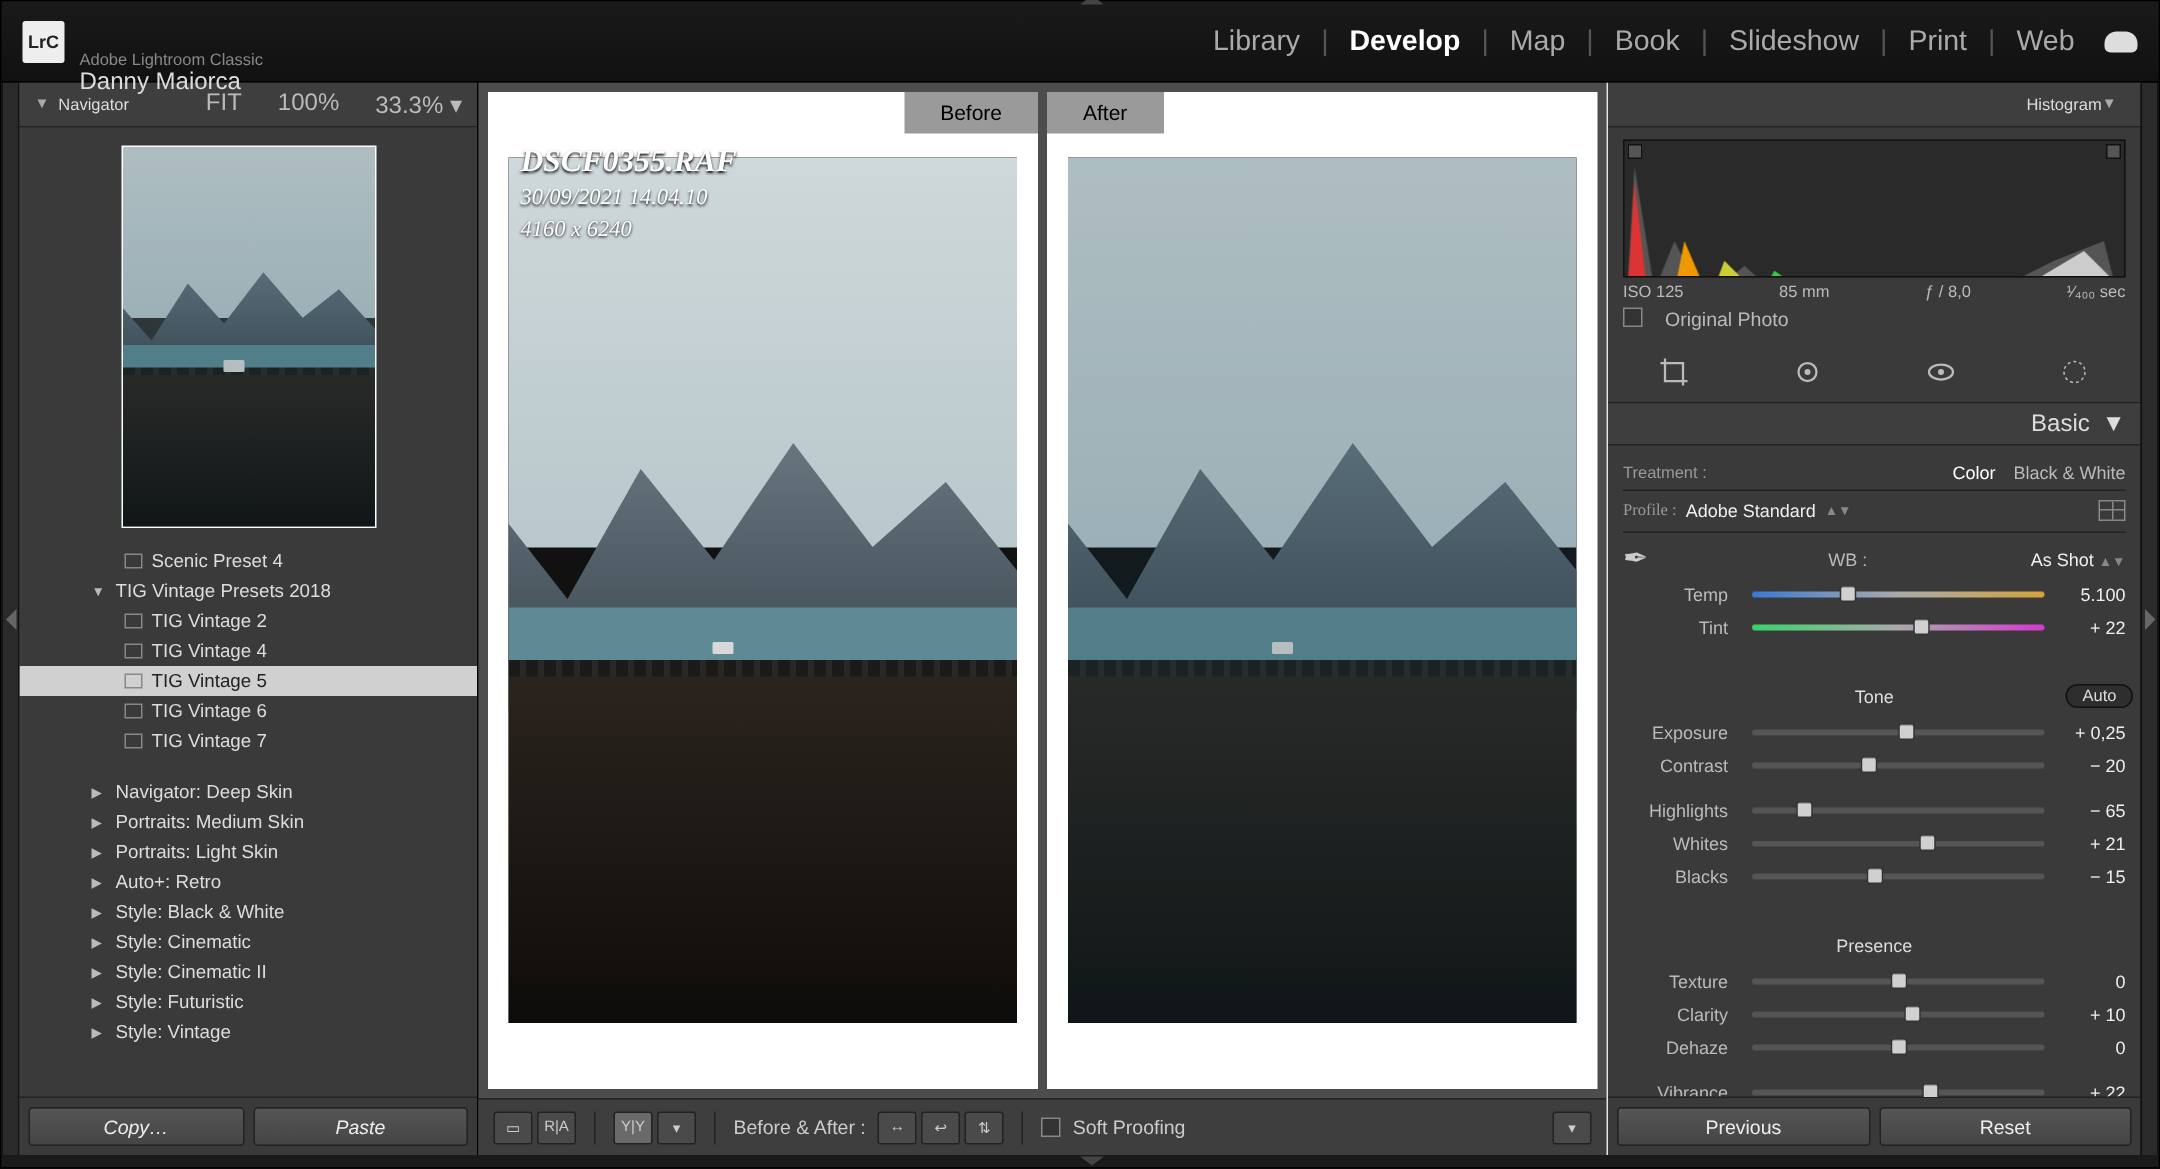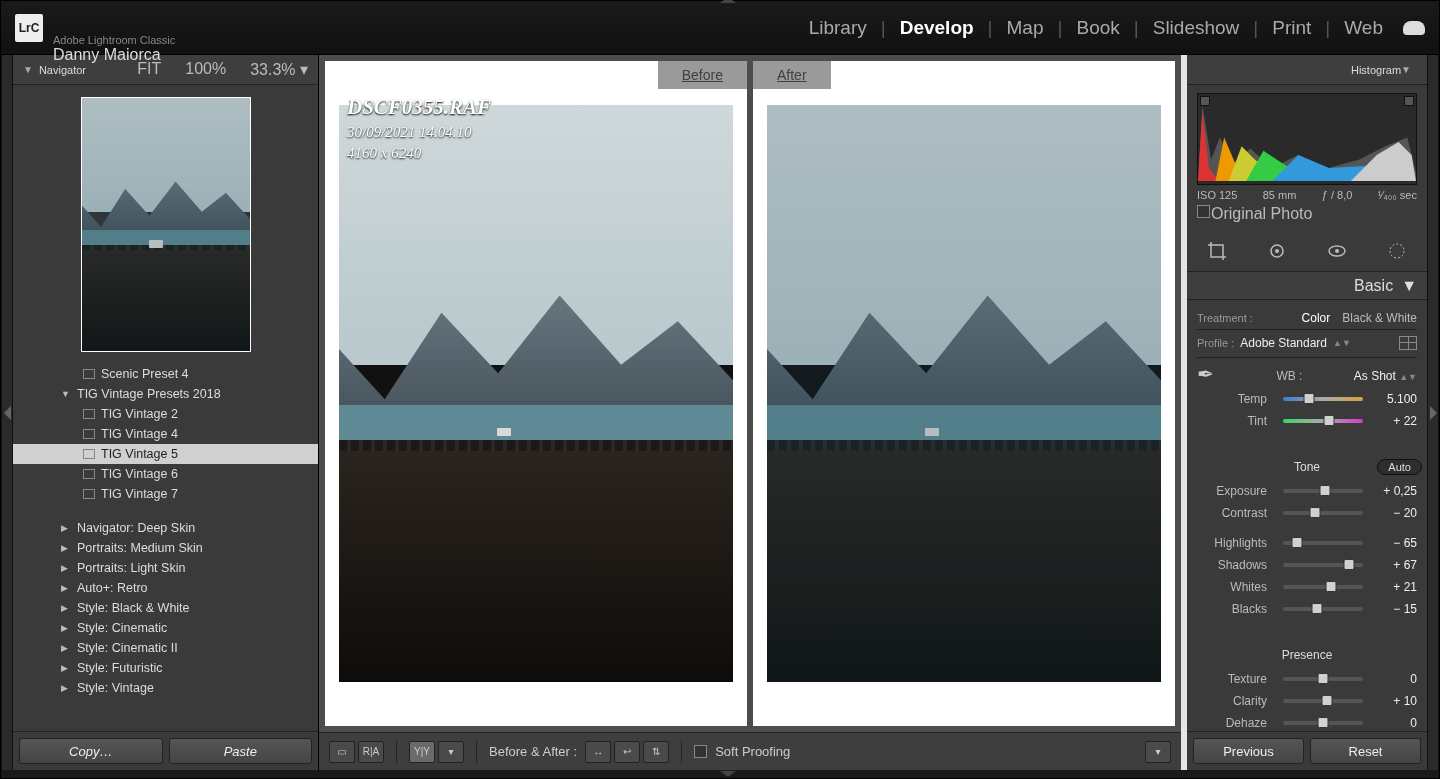--- a/index.html
+++ b/index.html
@@ -15,21 +15,21 @@
   .brand-text span{color:#ddd;font-size:16px;}
   .modules{display:flex;align-items:center;gap:14px;font-size:19px;}
   .modules span{color:#aaa;cursor:pointer;}
   .modules span.active{color:#fff;font-weight:600;}
   .modules .sep{color:#555;}
   .cloud{width:22px;height:14px;background:#ddd;border-radius:8px 8px 4px 4px;margin-left:6px;}
   
   .main{flex:1;display:flex;min-height:0;}
   .panel{background:#3a3a3a;display:flex;flex-direction:column;}
   .panel.left{width:306px;border-right:1px solid #000;}
-  .panel.right{width:246px;border-left:6px solid #e5e5e5;}
+  .panel.right{width:356px;border-left:1px solid #e5e5e5;}
   .panel-head{height:30px;display:flex;align-items:center;padding:0 10px;background:#3e3e3e;border-bottom:1px solid #222;}
   .panel-head.right{justify-content:flex-end;}
   .panel-head .tri{font-size:10px;color:#aaa;margin-right:6px;}
   .panel-head .title{color:#ddd;font-size:11px;flex:1;}
   .panel-head .opts{font-size:16px;color:#bbb;display:flex;gap:24px;}
   
   .nav-preview{padding:12px;display:flex;justify-content:center;background:#3a3a3a;}
   .thumb{width:170px;height:255px;border:1px solid #fff;background:#333;position:relative;overflow:hidden;}
   
   .scene{position:absolute;inset:0;}
@@ -50,21 +50,21 @@
   .presets .row.indent2{padding-left:70px;}
   .presets .row.group .arrow{color:#bbb;}
   
   .btnbar{display:flex;gap:6px;padding:6px;background:#3a3a3a;border-top:1px solid #222;}
   .btn{flex:1;height:26px;background:linear-gradient(#555,#454545);border:1px solid #222;color:#eee;display:flex;align-items:center;justify-content:center;font-size:13px;border-radius:3px;cursor:pointer;font-style:italic;}
   .btn.normal{font-style:normal;}
   
   .center{flex:1;display:flex;flex-direction:column;min-width:0;background:#4d4d4d;}
   .viewer{flex:1;display:flex;gap:6px;padding:6px;min-height:0;}
   .pane{flex:1;background:#fff;position:relative;overflow:hidden;}
-  .pane .tag{position:absolute;top:0;right:0;background:#9a9a9a;color:#404040;padding:6px 24px;font-size:14px;z-index:3;text-decoration:underline;}
+  .pane .tag{position:absolute;top:0;right:0;background:#9a9a9a;color:#000000;padding:6px 24px;font-size:14px;z-index:3;}
   .pane.after .tag{left:0;right:auto;}
   .photo{position:absolute;top:44px;left:14px;right:14px;bottom:44px;background:#111;overflow:hidden;}
   .overlay{position:absolute;top:34px;left:22px;z-index:4;color:#fff;text-shadow:0 1px 2px #000;font-family:Georgia,serif;}
   .overlay .fn{font-size:21px;font-weight:bold;font-style:italic;}
   .overlay .meta{font-size:15px;font-style:italic;margin-top:4px;}
   
   .toolbar{height:38px;background:#3e3e3e;border-top:1px solid #222;display:flex;align-items:center;padding:0 10px;gap:8px;font-size:13px;color:#ccc;}
   .tb-group{display:flex;gap:3px;}
   .tb-btn{width:26px;height:22px;background:#4a4a4a;border:1px solid #222;border-radius:2px;display:flex;align-items:center;justify-content:center;font-size:10px;color:#ccc;cursor:pointer;}
   .tb-btn.active{background:#6a6a6a;}
@@ -72,41 +72,41 @@
   .chk{width:13px;height:13px;border:1px solid #888;background:#333;}
   .toolbar .spacer{flex:1;}
   
   .histwrap{padding:8px 10px;}
   .hist{height:92px;background:#2a2a2a;border:1px solid #111;position:relative;overflow:hidden;}
   .hist .clip{position:absolute;top:2px;width:10px;height:10px;background:#555;border:1px solid #111;}
   .hist .clip.l{left:2px;}
   .hist .clip.r{right:2px;}
   .hist svg{position:absolute;inset:0;}
   .histinfo{display:flex;justify-content:space-between;font-size:11px;color:#bbb;margin-top:4px;}
-  .orig{font-size:16px;color:#bbb;margin-top:4px;display:flex;gap:1px;}
+  .orig{font-size:13px;color:#bbb;margin-top:4px;display:flex;gap:15px;}
   .tools{display:flex;justify-content:space-around;padding:10px 0;border-bottom:1px solid #222;}
   .tool{width:20px;height:20px;color:#bbb;cursor:pointer;}
   .section-head{height:28px;display:flex;align-items:center;justify-content:flex-end;padding:0 10px;color:#ddd;font-size:16px;border-bottom:1px solid #222;background:#3e3e3e;gap:8px;}
   .basic{padding:6px 10px;font-size:12px;color:#ccc;overflow:auto;flex:1;}
   .line{display:flex;align-items:center;height:22px;}
   .line .lab{flex:0 0 78px;text-align:right;padding-right:8px;color:#bbb;white-space:nowrap;}
   .line .val{flex:0 0 46px;text-align:right;color:#eee;font-variant-numeric:tabular-nums;}
   .slider{flex:1;height:4px;background:#555;border-radius:2px;margin:0 8px;position:relative;}
   .slider.temp{background:linear-gradient(90deg,#3a7bd5,#aaa,#d5a33a);}
   .slider.tint{background:linear-gradient(90deg,#3ad56b,#aaa,#d53ad0);}
   .knob{position:absolute;top:-4px;width:11px;height:11px;background:#d0d0d0;border:1px solid #333;border-radius:2px;transform:translateX(-50%);}
   .line.head{justify-content:center;margin-top:24px;margin-bottom:2px;}
   .line.head .lab{flex:none;text-align:center;color:#ddd;padding:0;}
   .pill{background:#2e2e2e;border:1px solid #111;border-radius:10px;padding:1px 10px;font-size:11px;color:#ddd;}
   .treat{display:flex;align-items:center;height:24px;border-bottom:1px solid #222;margin-bottom:4px;}
   .treat .lab{color:#999;font-size:11px;flex:1;}
   .treat .opt{color:#bbb;font-size:12px;margin-left:12px;}
   .treat .opt.active{color:#fff;}
   .profile{display:flex;align-items:center;height:24px;gap:6px;margin-bottom:6px;border-bottom:1px solid #222;padding-bottom:6px;}
-  .profile .lab{color:#999;font-size:11px;}
+  .profile .lab{color:#999;font-size:11px;font-family:Liberation Serif, serif;}
   .profile .val{color:#eee;font-size:12px;}
   .profile .grid{margin-left:auto;width:18px;height:14px;border:1px solid #888;background:linear-gradient(#888,#888) center/1px 100% no-repeat,linear-gradient(#888,#888) center/100% 1px no-repeat;}
   .wbrow{display:flex;align-items:center;height:24px;}
   .eyedrop{width:28px;height:28px;font-size:20px;}
   .wbrow .lab{flex:1;text-align:center;color:#bbb;}
   .wbrow .sel{color:#eee;font-size:12px;}
   .grip{width:12px;background:#2a2a2a;border-left:1px solid #111;border-right:1px solid #111;display:flex;align-items:center;justify-content:center;}
   .grip div{width:0;height:0;}
   .grip.left div{border-top:7px solid transparent;border-bottom:7px solid transparent;border-right:7px solid #666;}
   .grip.right div{border-top:7px solid transparent;border-bottom:7px solid transparent;border-left:7px solid #666;}
@@ -411,27 +411,20 @@
         <div style="height:8px"></div>
         <div id="sliders-tone2">
             <div class="line">
               <span class="lab">Highlights</span>
               <div class="slider">
                 <div class="knob" style="left: 18%;"></div>
               </div>
               <span class="val">− 65</span>
             </div>
             <div class="line">
-              <span class="lab">Shadows</span>
-              <div class="slider">
-                <div class="knob" style="left: 83%;"></div>
-              </div>
-              <span class="val">+ 67</span>
-            </div>
-            <div class="line">
               <span class="lab">Whites</span>
               <div class="slider">
                 <div class="knob" style="left: 60%;"></div>
               </div>
               <span class="val">+ 21</span>
             </div>
             <div class="line">
               <span class="lab">Blacks</span>
               <div class="slider">
                 <div class="knob" style="left: 42%;"></div>

